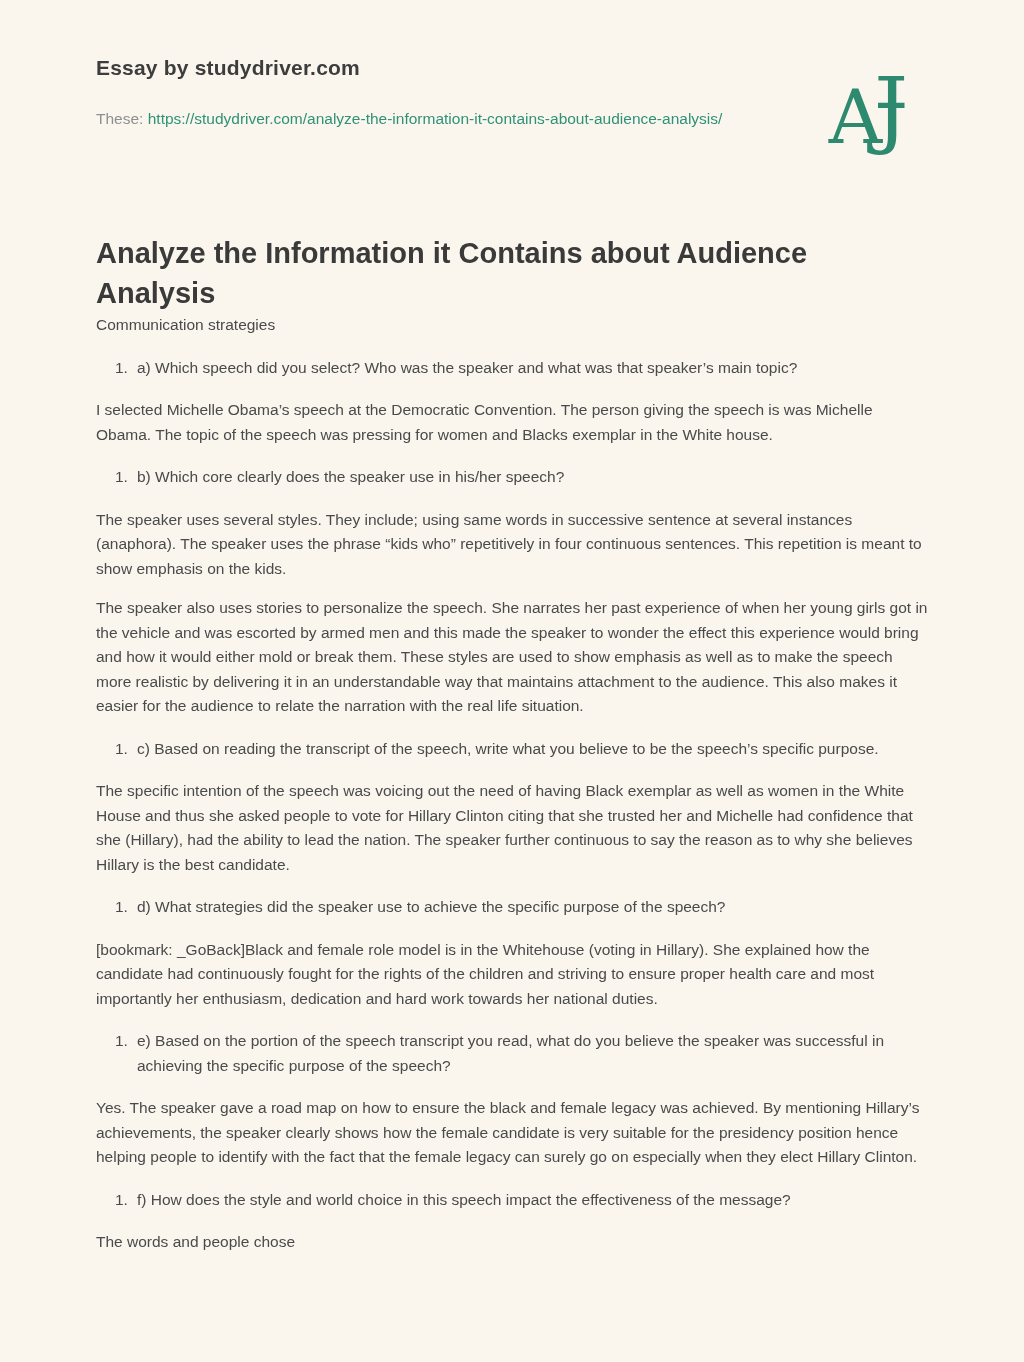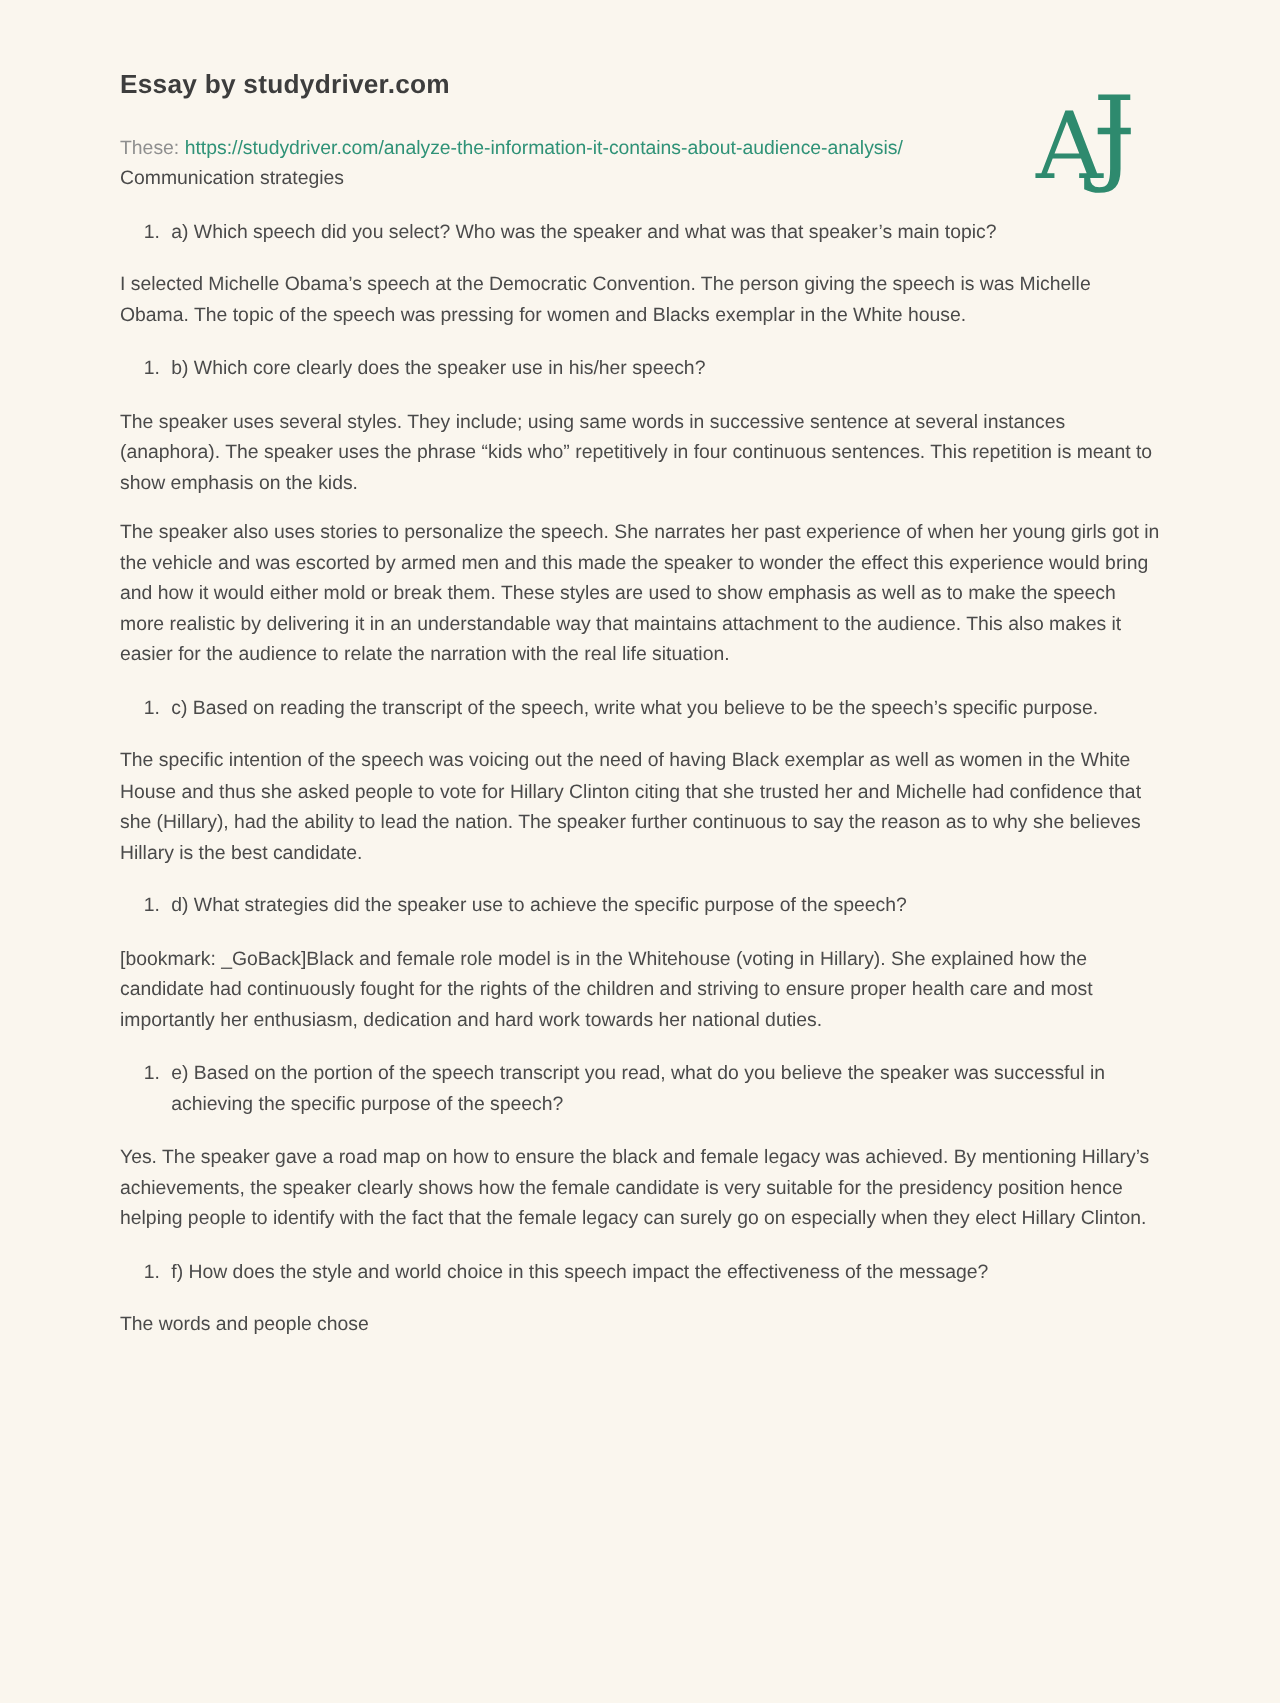--- a/index.html
+++ b/index.html
@@ -98,20 +98,21 @@
   <div class="source-line">
     <span class="source-label">These:</span>
     <a href="#" class="source-url">https://studydriver.com/analyze-the-information-it-contains-about-audience-analysis/</a>
   </div>
 
   <div class="logo">
     <span class="glyph-a">A</span>
     <span class="glyph-j">Ɉ</span>
   </div>
 
+  <h1 class="doc-title">Analyze the Information it Contains about Audience Analysis</h1>
 
   <div class="content">
 
     <div class="para">
       <span>Communication strategies</span>
     </div>
 
     <div class="list-item">
       <span class="list-marker">1.</span>
       <span class="list-text">a) Which speech did you select? Who was the speaker and what was that speaker’s main topic?</span>

